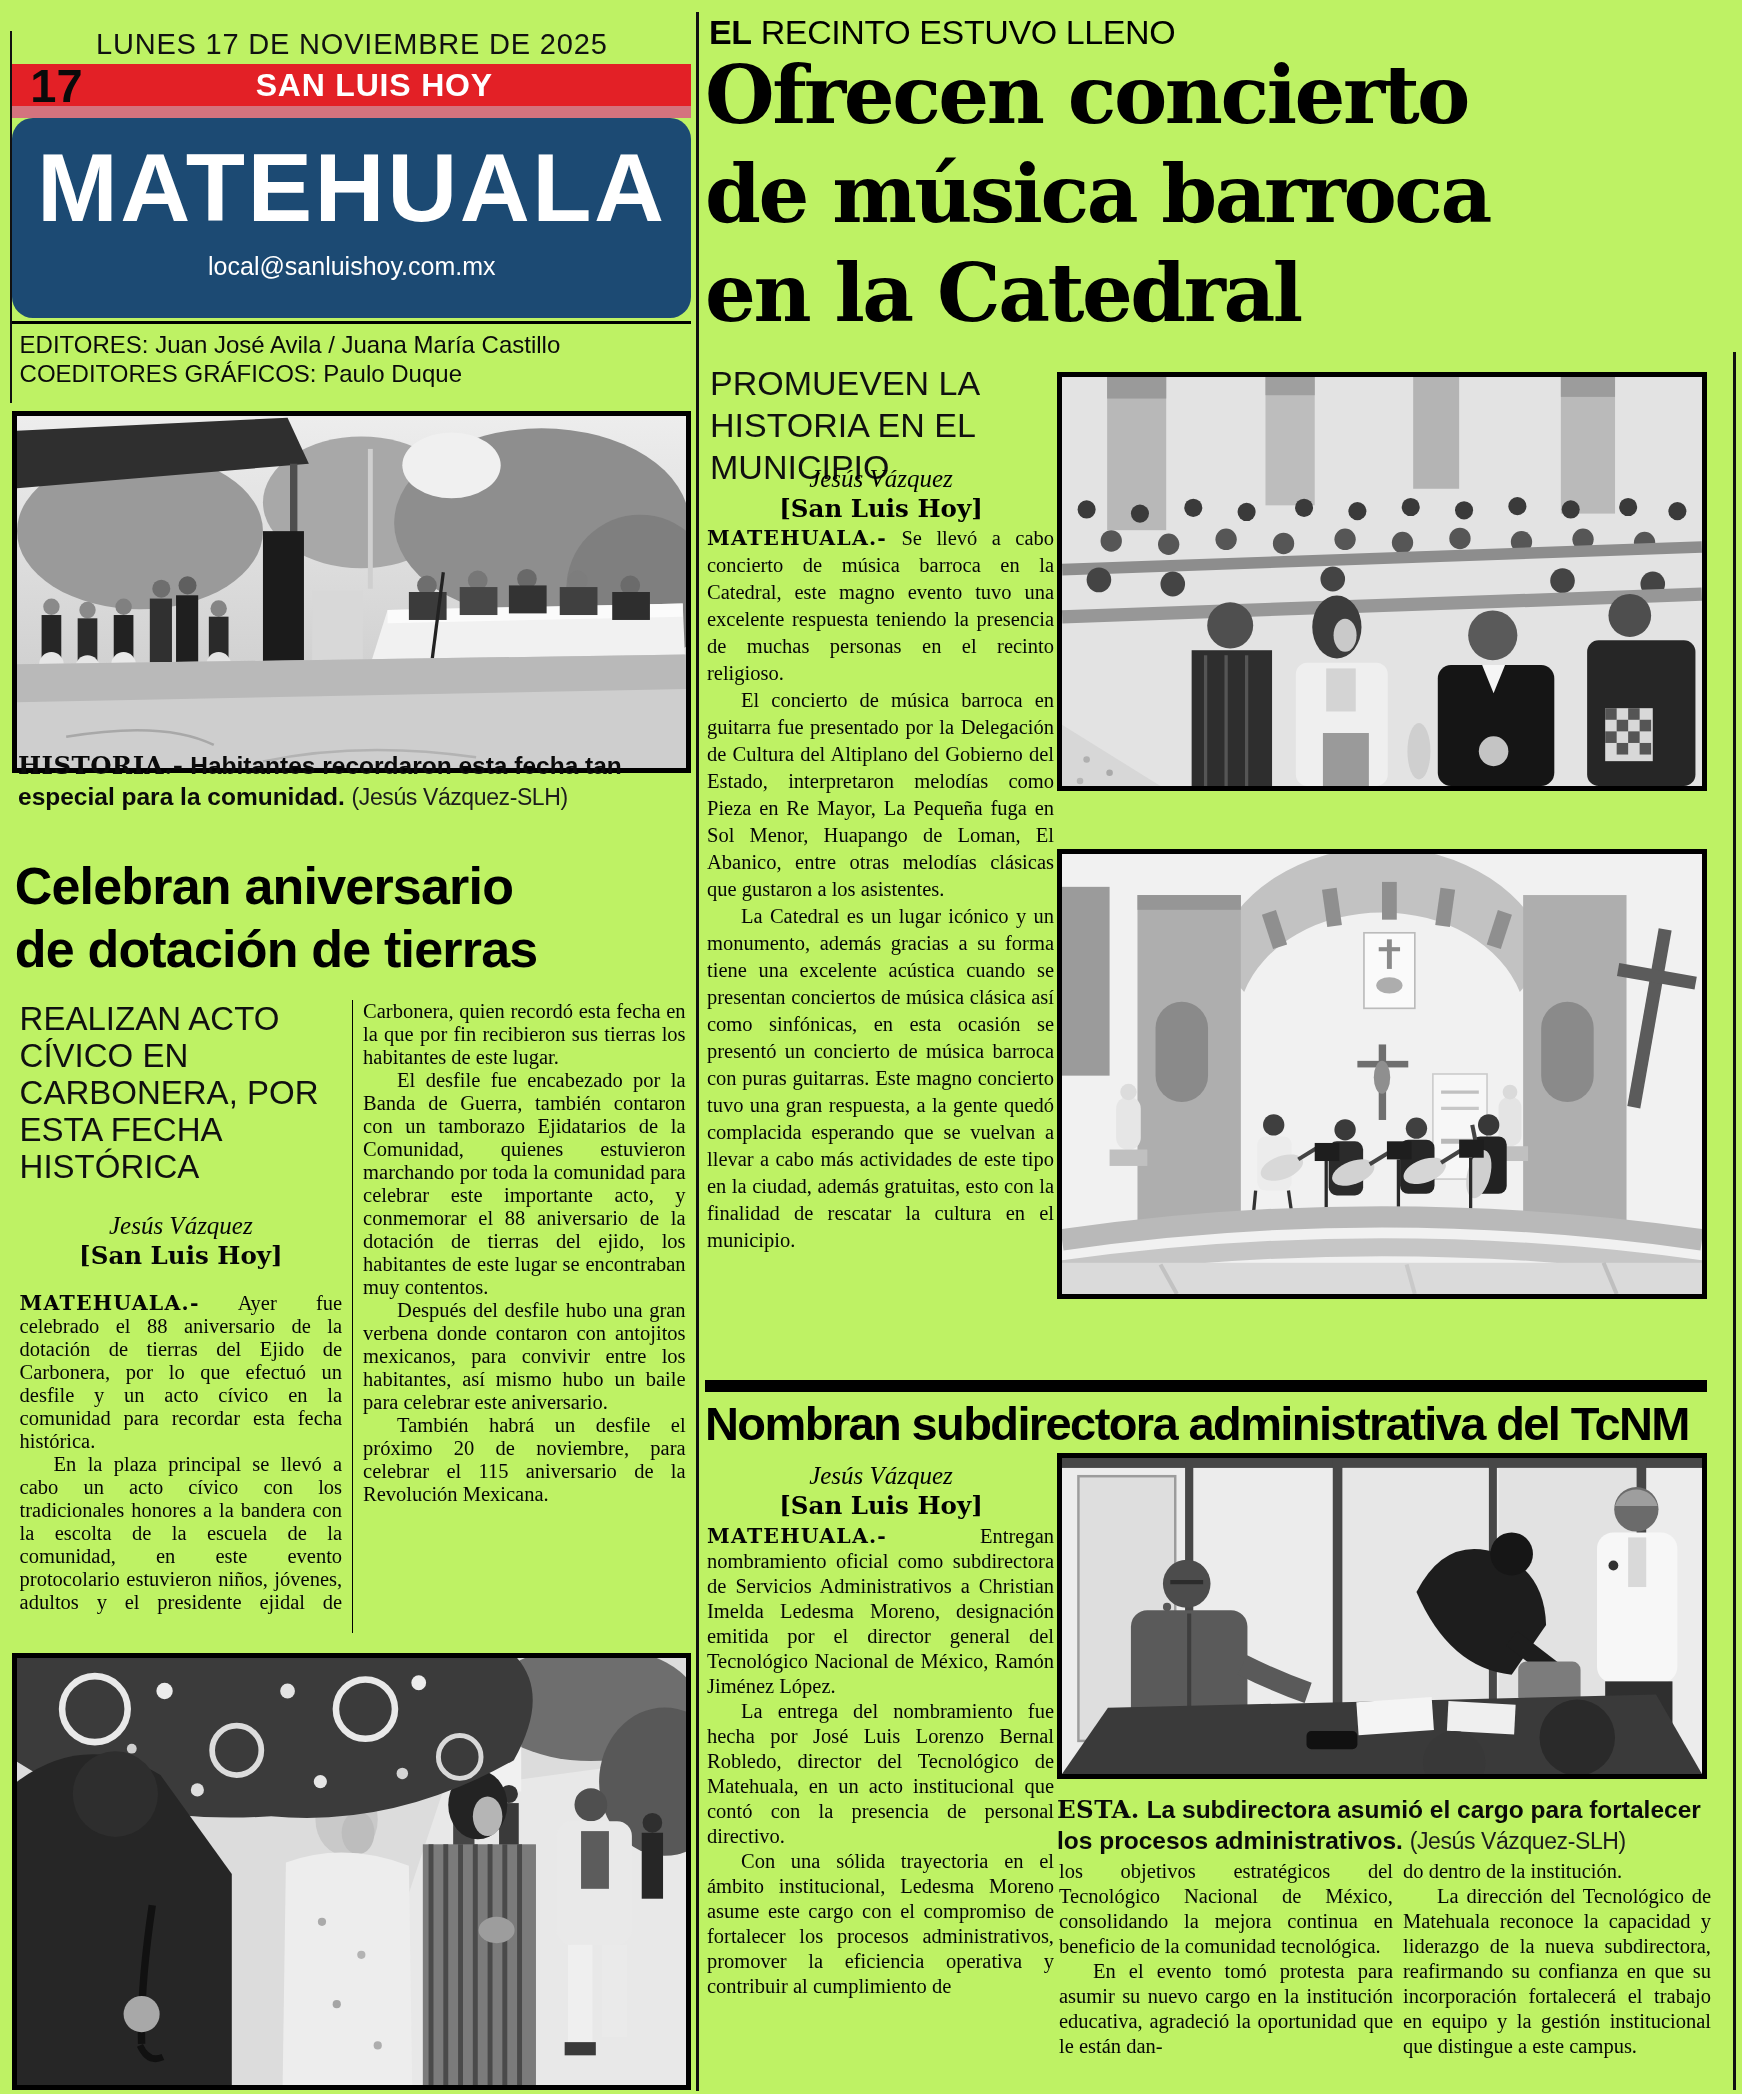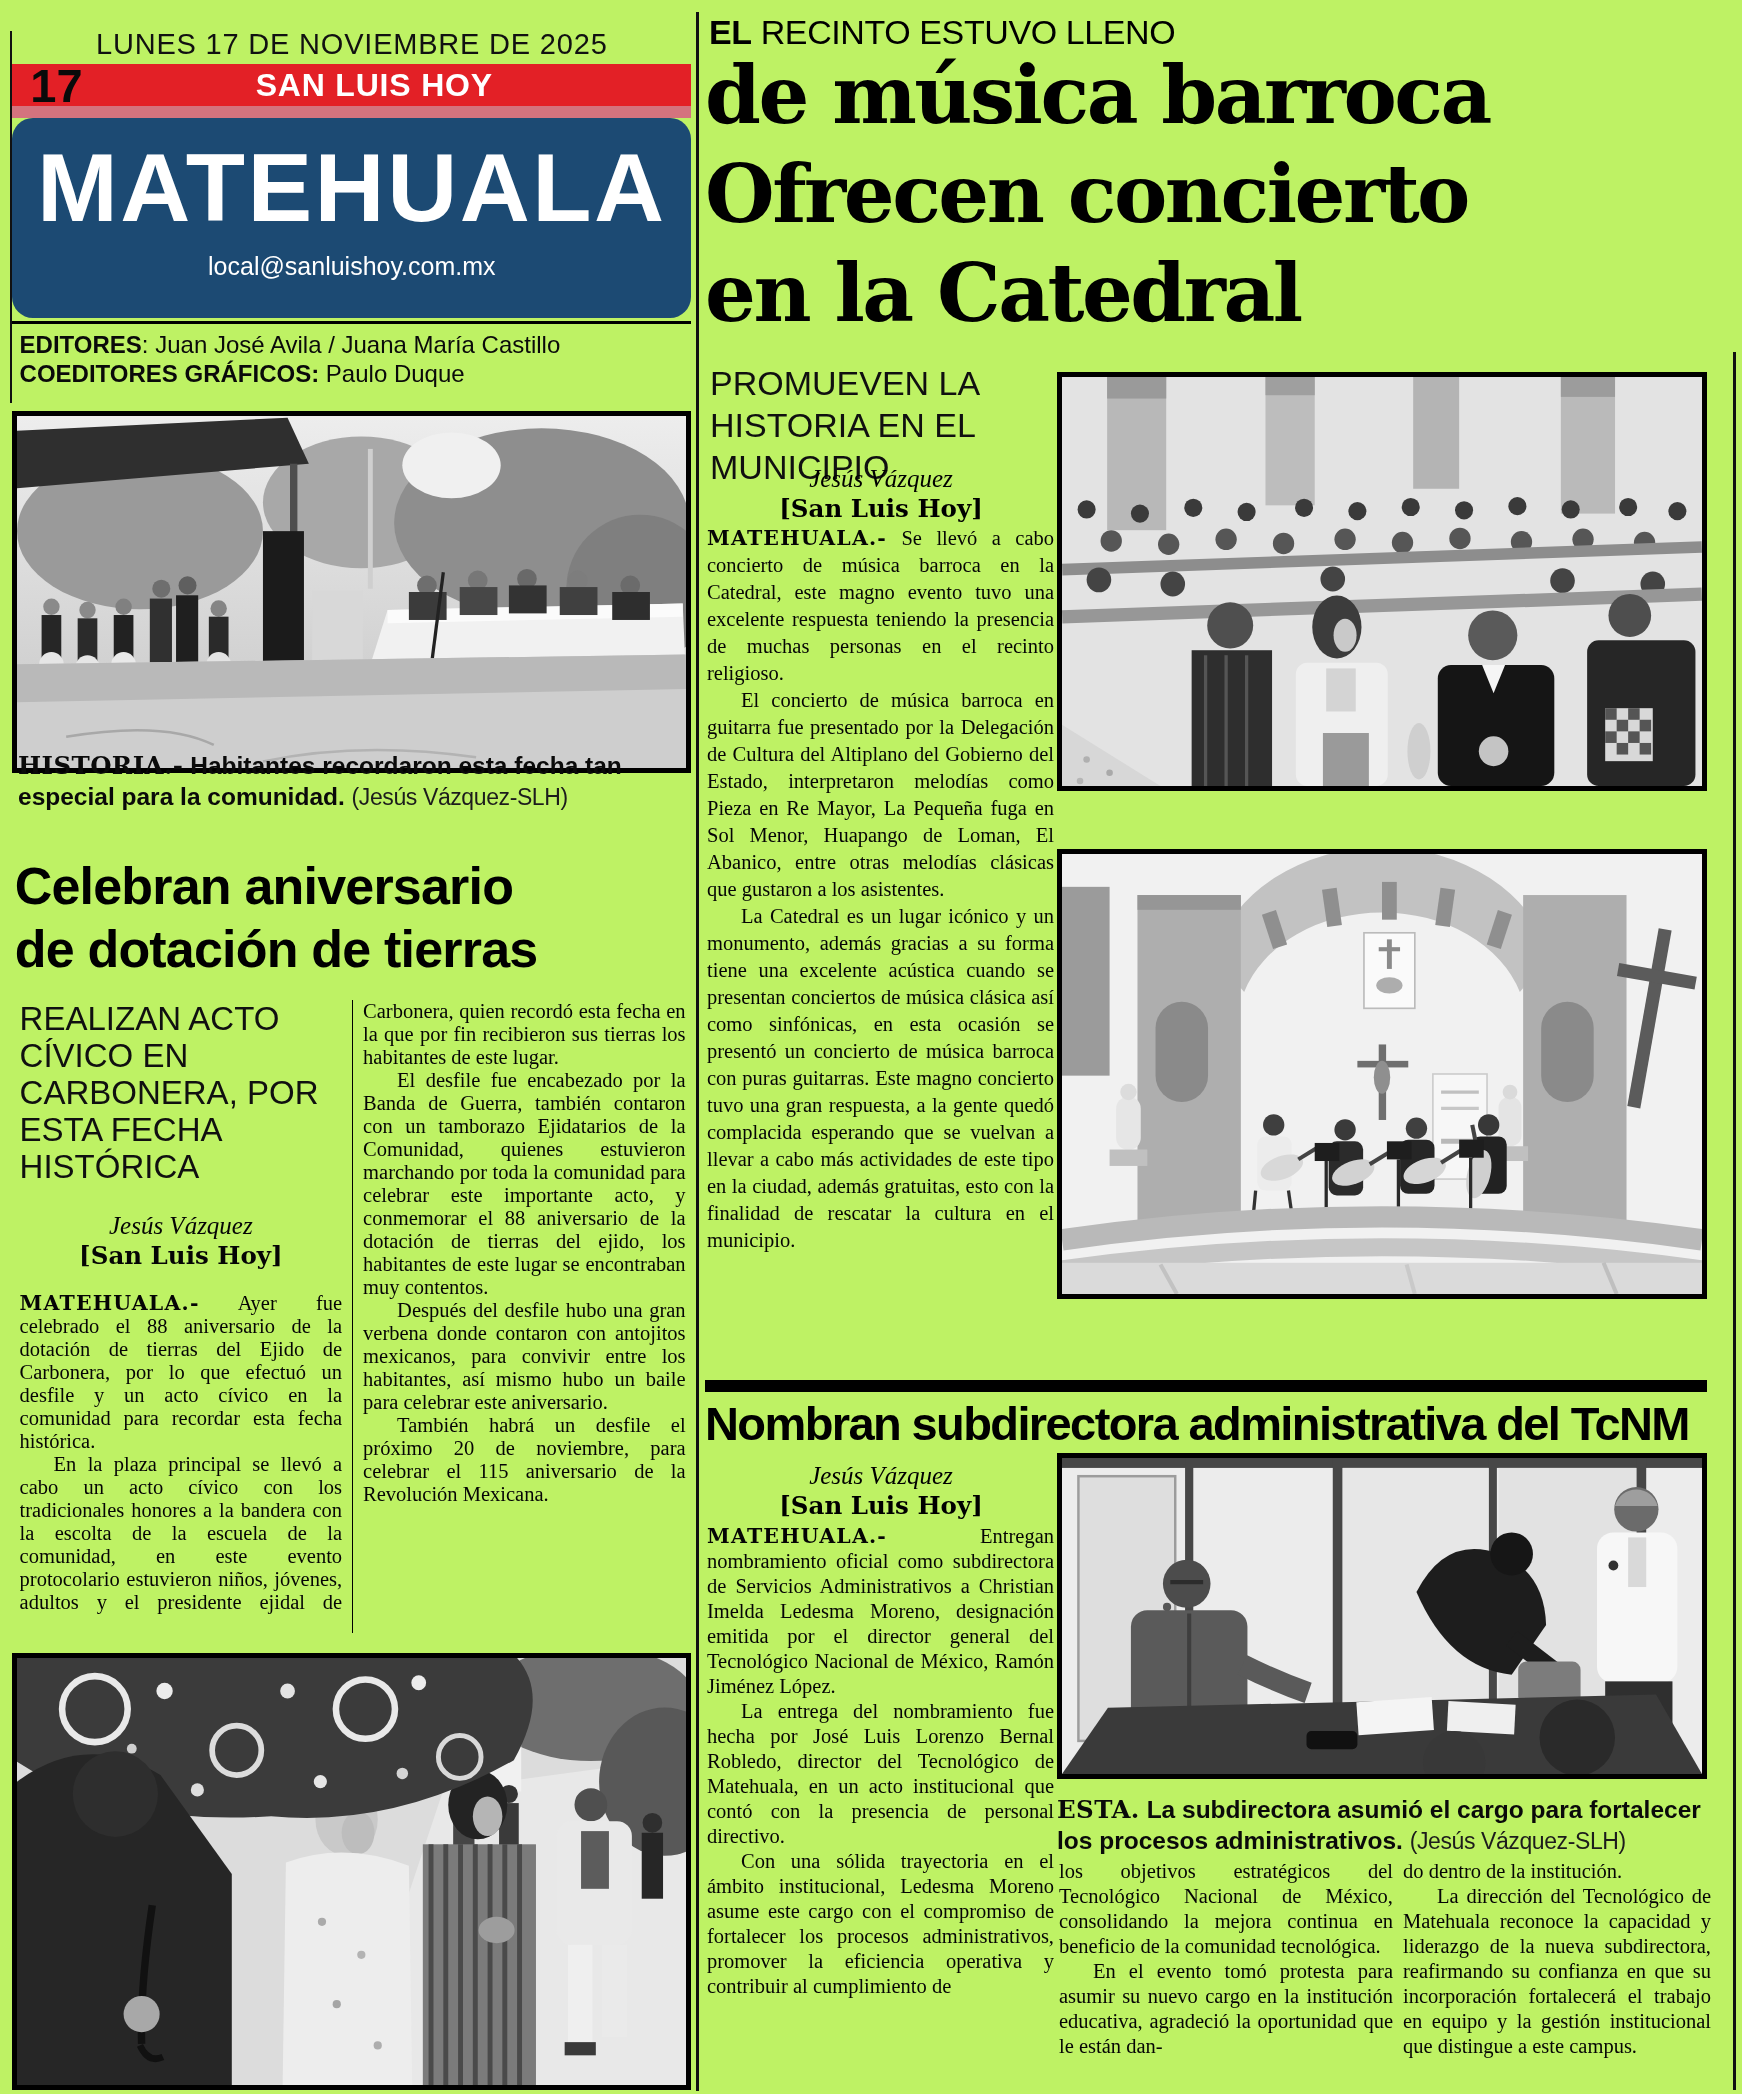--- a/index.html
+++ b/index.html
@@ -29,21 +29,21 @@
     font-family:"Liberation Sans",sans-serif; font-weight:700; font-size:47px; }
   #pink-strip{ left:12.3px; top:106px; width:679px; height:11.5px; }
   #blue-box{ left:12.3px; top:118px; width:679px; height:200px; text-align:center;border-radius:21px; }
   #masthead{ margin-top:21px; color:#fff; font-family:"Liberation Sans",sans-serif;
     font-weight:700; font-size:97px; line-height:97px; letter-spacing:2.5px; }
   #masthead-email{ margin-top:16.4px; color:#fff; font-family:"Liberation Sans",sans-serif;
     font-size:25px; }
   .staff-line{ font-family:"Liberation Sans",sans-serif; font-size:24px; color:#0a0a0a; }
   #editors-line{ left:19.6px; top:331px; width:671px; }
   #coeditors-line{ left:19.6px; top:360px; width:671px; }
-  .bold-sans{ font-weight:700; }
+  .bold-sans{ font-weight:400; }
 
   
   .photo{ border:5.7px solid #000; background:#d9d9d9; overflow:hidden; }
   .photo svg{ display:block; width:100%; height:100%; }
   #photo-plaza{ left:12.3px; top:411px; width:679px; height:362px; }
   #photo-umbrella{ left:12.3px; top:1653px; width:679px; height:437px; }
   #photo-pews{ left:1057px; top:372px; width:650px; height:419px; }
   #photo-catedral{ left:1057px; top:849px; width:650px; height:450px; }
   #photo-firma{ left:1057px; top:1453px; width:650px; height:326px; }
 
@@ -292,22 +292,22 @@
         <path d="M150,470 q10,22 28,14" stroke="#111" stroke-width="8" fill="none"></path>
       </g>
     </svg>
   </div>
 
   <div class="abs" id="kicker">
     <span class="kicker-lead">EL</span><span> RECINTO ESTUVO LLENO</span>
   </div>
 
   <div class="abs" id="hl-concierto">
+    <div>Ofrecen concierto</div>
     <div>de música barroca</div>
-    <div>Ofrecen concierto</div>
     <div>en la Catedral</div>
   </div>
 
   <div class="abs deck" id="deck-concierto">PROMUEVEN LA HISTORIA EN EL MUNICIPIO</div>
 
   <div class="abs byline-block" id="byline-concierto">
     <div class="byline-name">Jesús Vázquez</div>
     <div class="byline-org">[San Luis Hoy]</div>
   </div>
 

